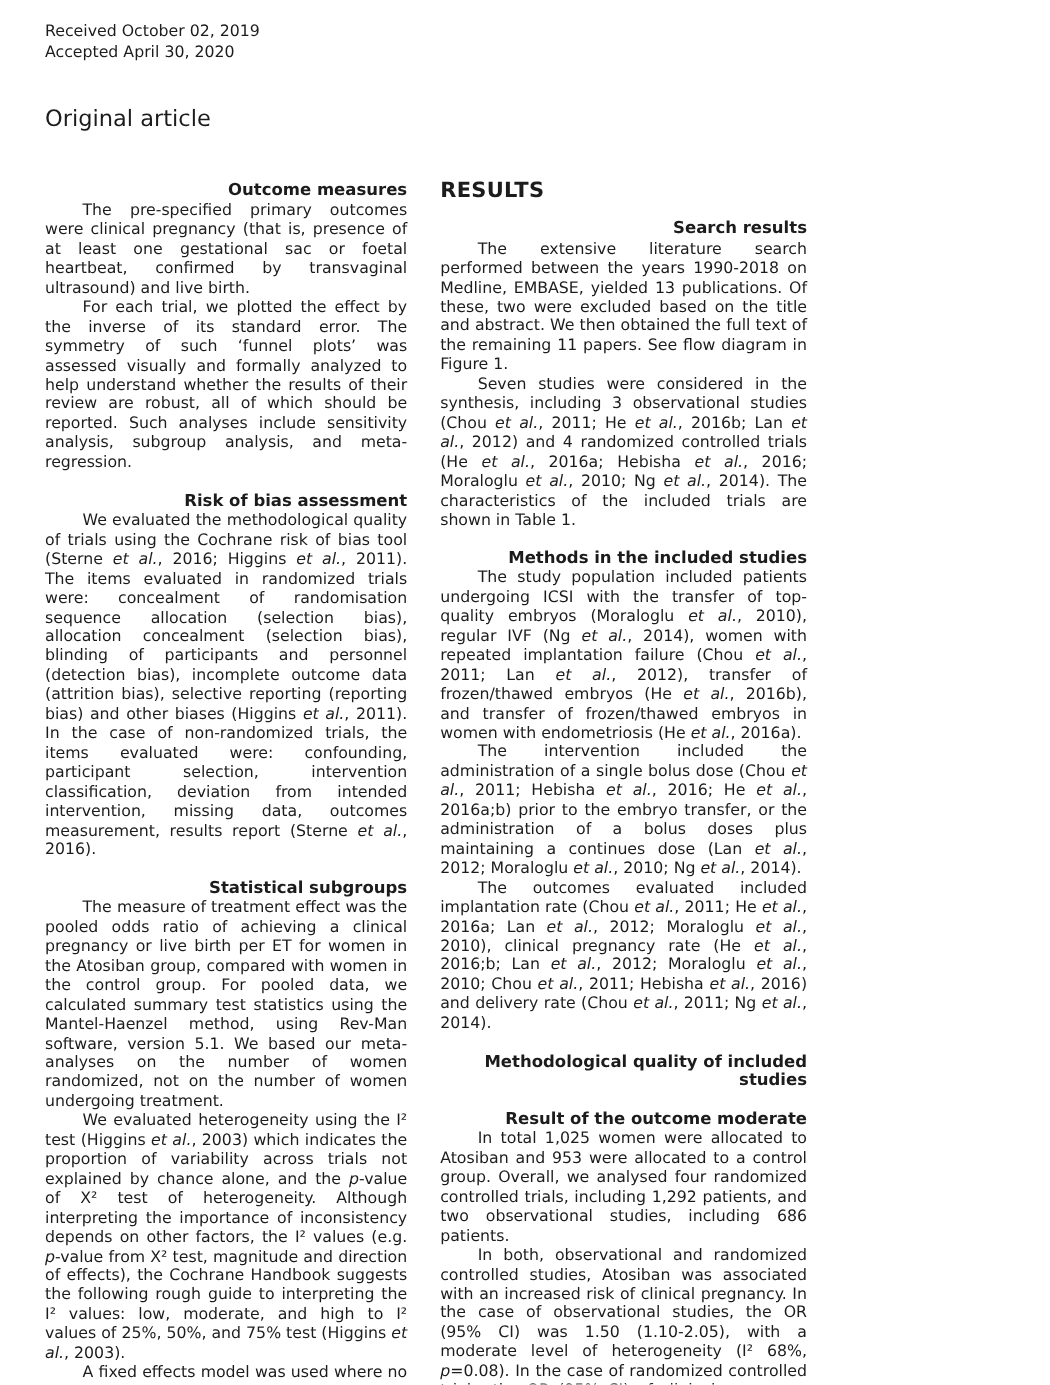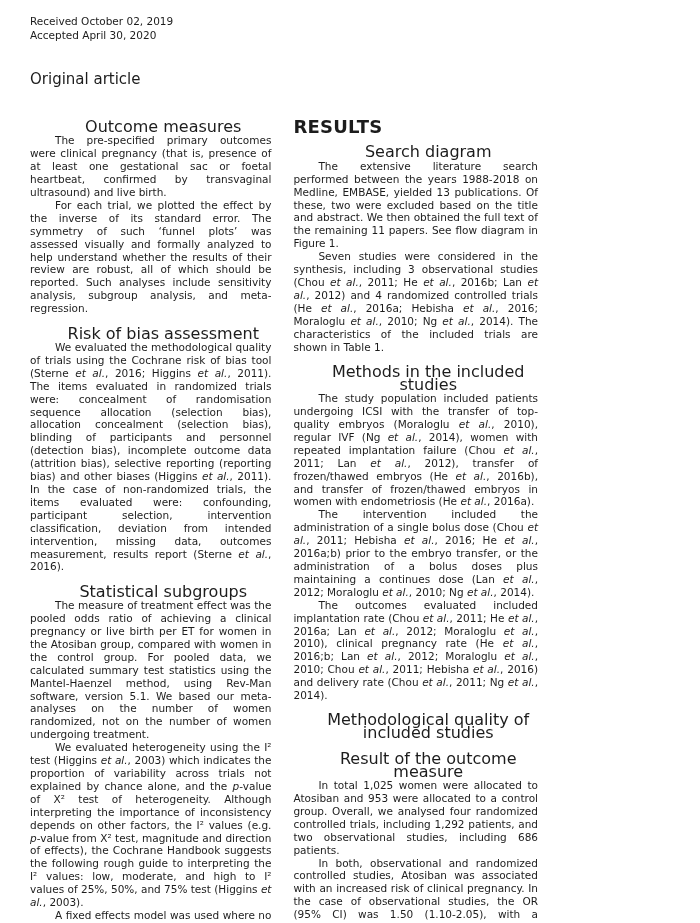--- a/index.html
+++ b/index.html
@@ -42,29 +42,29 @@
     hyphens: auto;
     -webkit-hyphens: auto;
   }
   .col-left  { width: 312px; }
   .col-right { width: 316px; }
   .para {
     margin: 0;
     text-indent: 25px;
   }
   .heading {
-    font-size: 16px;
-    font-weight: normal;
-    text-align: center;
+    font-size: 11px;
+    font-weight: bold;
+    text-align: right;
     margin: 12.5px 0 0.5px 25px;
     text-indent: 0;
     hyphens: none;
   }
   .section-title {
-    font-size: 18px;
+    font-size: 14px;
     font-weight: bold;
     text-align: left;
     margin: 0 0 2px 0;
     letter-spacing: 0.2px;
     hyphens: none;
   }
   .col > :first-child { margin-top: 0; }
   i { font-style: italic; }
 </style>
 </head>
@@ -87,27 +87,27 @@
         <h2 class="heading">Risk of bias assessment</h2>
         <p class="para">We evaluated the methodological quality of trials using the Cochrane risk of bias tool (Sterne <i>et al.</i>, 2016; Higgins <i>et al.</i>, 2011). The items evaluated in randomized trials were: concealment of randomisation sequence allocation (selection bias), allocation concealment (selection bias), blinding of participants and personnel (detection bias), incomplete outcome data (attrition bias), selective reporting (reporting bias) and other biases (Higgins <i>et al.</i>, 2011). In the case of non-randomized trials, the items evaluated were: confounding, participant selection, intervention classification, deviation from intended intervention, missing data, outcomes measurement, results report (Sterne <i>et al.</i>, 2016).</p>
         <h2 class="heading">Statistical subgroups</h2>
         <p class="para">The measure of treatment effect was the pooled odds ratio of achieving a clinical pregnancy or live birth per ET for women in the Atosiban group, compared with women in the control group. For pooled data, we calculated summary test statistics using the Mantel-Haenzel method, using Rev-Man software, version 5.1. We based our meta-analyses on the number of women randomized, not on the number of women undergoing treatment.</p>
         <p class="para">We evaluated heterogeneity using the I² test (Higgins <i>et al.</i>, 2003) which indicates the proportion of variability across trials not explained by chance alone, and the <i>p</i>-value of X² test of heterogeneity. Although interpreting the importance of inconsistency depends on other factors, the I² values (e.g. <i>p</i>-value from X² test, magnitude and direction of effects), the Cochrane Handbook suggests the following rough guide to interpreting the I² values: low, moderate, and high to I² values of 25%, 50%, and 75% test (Higgins <i>et al.</i>, 2003).</p>
         <p class="para">A fixed effects model was used where no statistically significant heterogeneity was present, whereas in the presence of statistically significant heterogeneity, a random effects model was applied. Statistical significance was set at a <i>p</i> level of 0.05. The presence of publication bias was tested by using the Harbord-Egger’s test (Harbord <i>et al.</i>, 2006).</p>
         <p class="para">If the overall I² value for all trials was reduced when we separated the trials into subgroups according to source of bias, we used the subgroup results as primary. Otherwise, the pooled results from all trials would be used for our primary analysis, but with the results from the two subgroups also presented.</p>
       </div>
     <div class="col col-right">
         <h1 class="section-title">RESULTS</h1>
-        <h2 class="heading">Search diagram</h2>
-        <p class="para">The extensive literature search performed between the years 1988-2018 on Medline, EMBASE, yielded 13 publications. Of these, two were excluded based on the title and abstract. We then obtained the full text of the remaining 11 papers. See flow diagram in Figure 1.</p>
+        <h2 class="heading">Search results</h2>
+        <p class="para">The extensive literature search performed between the years 1990-2018 on Medline, EMBASE, yielded 13 publications. Of these, two were excluded based on the title and abstract. We then obtained the full text of the remaining 11 papers. See flow diagram in Figure 1.</p>
         <p class="para">Seven studies were considered in the synthesis, including 3 observational studies (Chou <i>et al.</i>, 2011; He <i>et al.</i>, 2016b; Lan <i>et al.</i>, 2012) and 4 randomized controlled trials (He <i>et al.</i>, 2016a; Hebisha <i>et al.</i>, 2016; Moraloglu <i>et al.</i>, 2010; Ng <i>et al.</i>, 2014). The characteristics of the included trials are shown in Table 1.</p>
         <h2 class="heading">Methods in the included studies</h2>
         <p class="para">The study population included patients undergoing ICSI with the transfer of top-quality embryos (Moraloglu <i>et al.</i>, 2010), regular IVF (Ng <i>et al.</i>, 2014), women with repeated implantation failure (Chou <i>et al.</i>, 2011; Lan <i>et al.</i>, 2012), transfer of frozen/thawed embryos (He <i>et al.</i>, 2016b), and transfer of frozen/thawed embryos in women with endometriosis (He <i>et al.</i>, 2016a).</p>
         <p class="para">The intervention included the administration of a single bolus dose (Chou <i>et al.</i>, 2011; Hebisha <i>et al.</i>, 2016; He <i>et al.</i>, 2016a;b) prior to the embryo transfer, or the administration of a bolus doses plus maintaining a continues dose (Lan <i>et al.</i>, 2012; Moraloglu <i>et al.</i>, 2010; Ng <i>et al.</i>, 2014).</p>
         <p class="para">The outcomes evaluated included implantation rate (Chou <i>et al.</i>, 2011; He <i>et al.</i>, 2016a; Lan <i>et al.</i>, 2012; Moraloglu <i>et al.</i>, 2010), clinical pregnancy rate (He <i>et al.</i>, 2016;b; Lan <i>et al.</i>, 2012; Moraloglu <i>et al.</i>, 2010; Chou <i>et al.</i>, 2011; Hebisha <i>et al.</i>, 2016) and delivery rate (Chou <i>et al.</i>, 2011; Ng <i>et al.</i>, 2014).</p>
         <h2 class="heading">Methodological quality of included studies</h2>
-        <h2 class="heading">Result of the outcome measure</h2>
+        <h2 class="heading">Result of the outcome moderate</h2>
         <p class="para">In total 1,025 women were allocated to Atosiban and 953 were allocated to a control group. Overall, we analysed four randomized controlled trials, including 1,292 patients, and two observational studies, including 686 patients.</p>
         <p class="para">In both, observational and randomized controlled studies, Atosiban was associated with an increased risk of clinical pregnancy. In the case of observational studies, the OR (95% CI) was 1.50 (1.10-2.05), with a moderate level of heterogeneity (I² 68%, <i>p</i>=0.08). In the case of randomized controlled trials, the OR (95% CI) of clinical pregnancy was 1.47 (1.18-1.82), with moderate heterogeneity (I²= 62%, <i>p</i>=0.05). Figure 2 shows a forest plot with subgroup analyses for randomized and non-randomised controlled trials. To explore the heterogeneity, a funnel plot was drawn. The funnel plot (Figure 3) shows evidence of considerable symmetry.</p>
       </div>
   </div>
 
 </div>
 
 </body></html>

